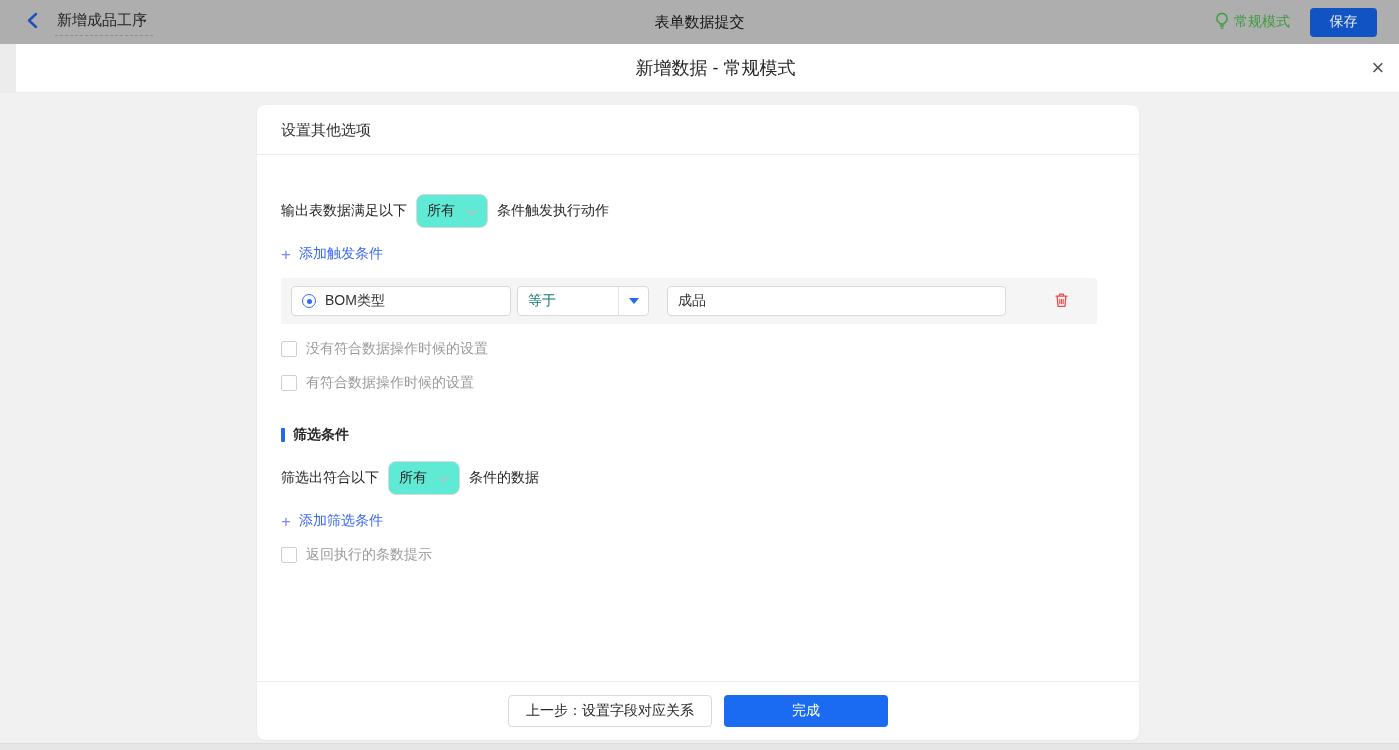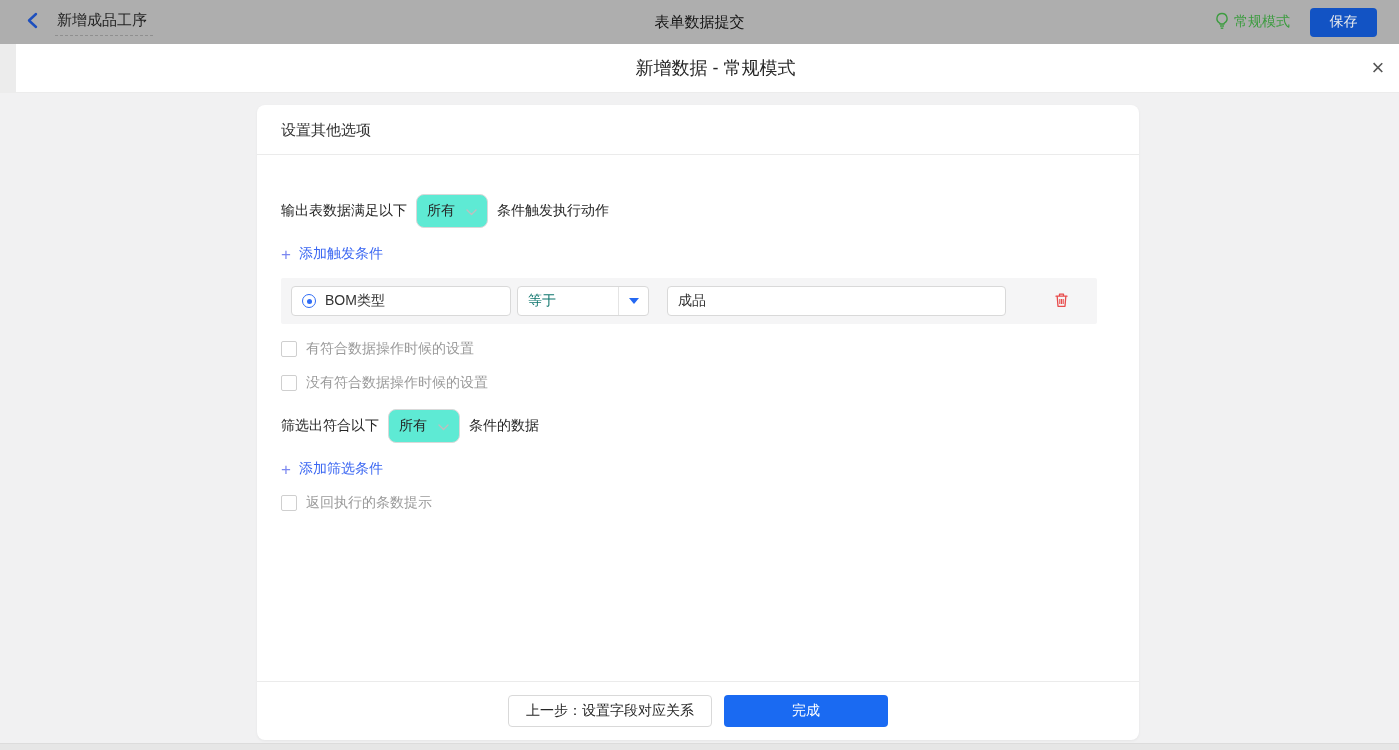--- a/index.html
+++ b/index.html
@@ -220,28 +220,32 @@
                   <line x1="5.8" y1="7" x2="5.8" y2="12" stroke="#e84b4b" stroke-width="1.1"></line>
                   <line x1="7.5" y1="7" x2="7.5" y2="12" stroke="#e84b4b" stroke-width="1.1"></line>
                   <line x1="9.2" y1="7" x2="9.2" y2="12" stroke="#e84b4b" stroke-width="1.1"></line>
                 </svg>
             </span>
           </span>
         </div>
 
         <div class="check-row">
           <span class="checkbox"></span>
-          <span>有符合数据操作时候的设置</span>
+          <span>没有符合数据操作时候的设置</span>
         </div>
         <div class="check-row">
           <span class="checkbox"></span>
-          <span>没有符合数据操作时候的设置</span>
+          <span>有符合数据操作时候的设置</span>
         </div>
 
         
+        <div class="section-title section-gap">
+          <span class="section-bar"></span>
+          <span>筛选条件</span>
+        </div>
 
         <div class="sentence">
           <span>筛选出符合以下</span>
           <span class="mini-select">
             <span>所有</span>
             <span>
               <svg width="11" height="7" viewBox="0 0 11 7">
                   <polyline points="1,1 5.5,5.5 10,1" fill="none" stroke="#bfbfbf" stroke-width="1.4" stroke-linecap="round" stroke-linejoin="round"></polyline>
                 </svg>
             </span>

